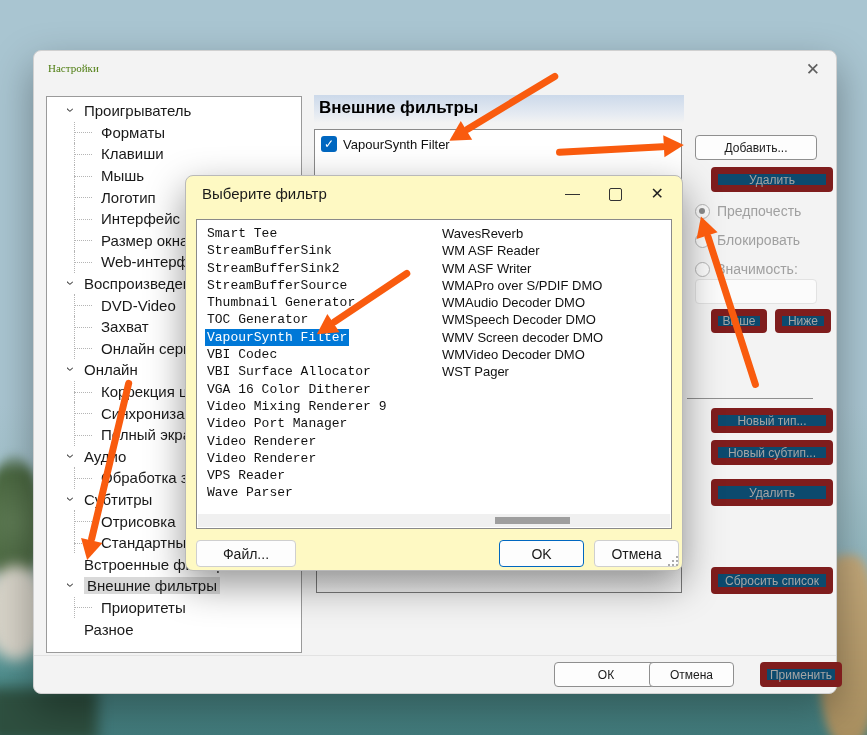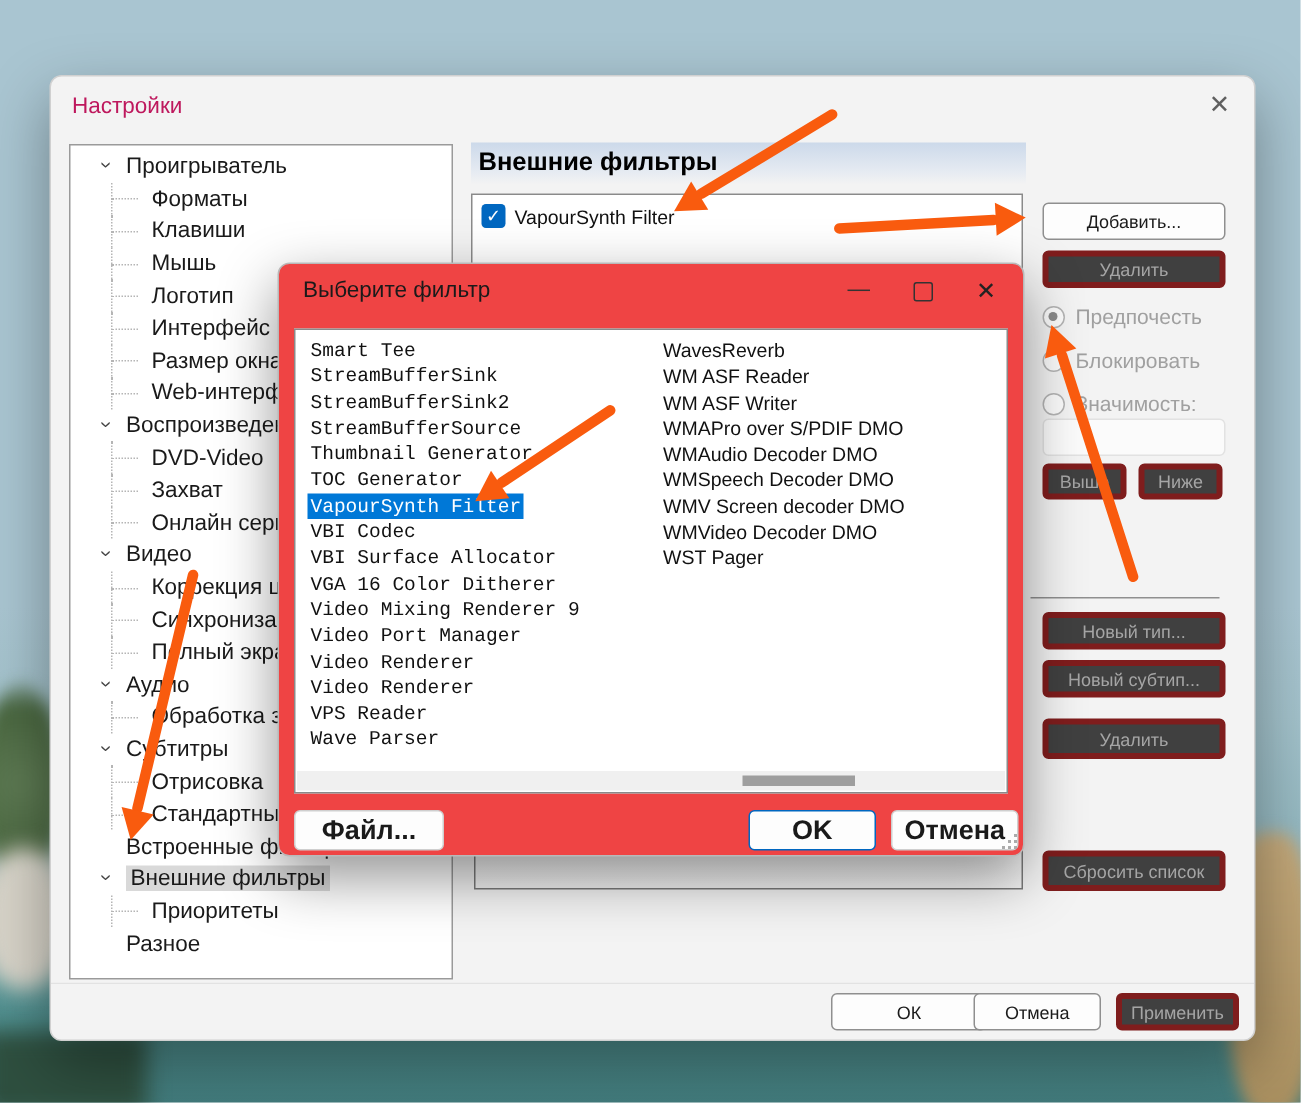--- a/index.html
+++ b/index.html
@@ -14,21 +14,21 @@
     background:radial-gradient(circle,#5e7b54 0%,#49663f 70%,transparent 100%);filter:blur(5px);}
   .wp-dune{left:-16px;top:565px;width:64px;height:95px;border-radius:50%;background:#d7d3c8;filter:blur(7px);}
   .wp-reeds{right:-10px;top:555px;width:58px;height:190px;border-radius:40%;
     background:linear-gradient(180deg,#c3a87a,#a98f5f);filter:blur(5px);}
   .wp-grass{left:-12px;bottom:-8px;width:110px;height:55px;background:#2e4f3f;filter:blur(7px);}
 
   
   .win{position:absolute;z-index:5;left:33px;top:50px;width:802px;height:642px;
     background:#f3f3f3;border:1px solid #d0d0d0;border-radius:8px;
     box-shadow:0 16px 40px rgba(0,0,0,.35);}
-  .win-title{position:absolute;left:14px;top:11px;font-size:15px;color:#be185d;}
+  .win-title{position:absolute;left:14px;top:11px;font-size:11px;color:#4d7c0f;font-family:Liberation Serif, serif;}
   .win-close{position:absolute;right:16px;top:8px;font-size:17px;color:#5f5f5f;cursor:default;}
 
   .tree{position:absolute;left:12px;top:45px;width:256px;height:557px;background:#fff;
     border:1px solid #9a9a9a;overflow:hidden;padding-top:3px;font-size:15px;color:#1a1a1a;box-sizing:border-box;padding-left:16px;}
   .tree-row{height:21.6px;display:flex;align-items:center;white-space:nowrap;position:relative;}
   .tree-row .chev{position:absolute;left:6px;top:3px;display:inline-block;transform:rotate(90deg);
     font-size:14px;color:#444;line-height:14px;}
   .tree-row.lvl0 .tlabel{margin-left:21px;}
   .tree-row.lvl1 .tlabel{margin-left:38px;}
   .tree-row.lvl1::before{content:'';position:absolute;left:11px;top:0;bottom:0;border-left:1px dotted #b5b5b5;}
@@ -42,53 +42,53 @@
     border:1px solid #8a8a8a;box-sizing:border-box;}
   .cbrow{display:flex;align-items:center;gap:6px;font-size:13px;color:#111;padding:6px 6px;}
   .checkbox{width:16px;height:16px;border-radius:3px;background:#0067c0;color:#fff;
     font-size:12px;line-height:16px;text-align:center;flex:0 0 16px;}
   .box2{position:absolute;left:282px;top:355px;width:366px;height:187px;border:1px solid #7a7a7a;
     background:linear-gradient(180deg,#ebebeb,#f4f4f4);box-sizing:border-box;}
 
   .btn{position:absolute;box-sizing:border-box;border-radius:4px;font-size:12px;
     display:flex;align-items:center;justify-content:center;cursor:default;}
   .btn.on{background:#fdfdfd;border:1px solid #8f8f8f;color:#1b1b1b;}
-  .btn.off{background:#404040;border:4px solid #7f1d1d;color:#a5a5a5;}
+  .btn.off{background:#0c4a6e;border:7px solid #7f1d1d;color:#a5a5a5;margin-left:16px;}
   .rcol{position:absolute;left:661px;top:0;width:122px;height:100%;}
   .rcol .w{width:122px;}
   .radio-row{position:absolute;display:flex;align-items:center;gap:7px;font-size:14px;color:#a0a0a0;}
   .radio{width:15px;height:15px;border-radius:50%;border:1.5px solid #b4b4b4;background:#fbfbfb;
     box-sizing:border-box;position:relative;flex:0 0 15px;}
   .radio.checked::after{content:'';position:absolute;left:3px;top:3px;width:6px;height:6px;border-radius:50%;background:#8b8b8b;}
   .merit-input{position:absolute;left:0;top:228px;width:122px;height:25px;box-sizing:border-box;
     border:1px solid #e2e2e2;border-radius:4px;background:#fbfbfb;}
   .rsep{position:absolute;left:653px;top:347px;width:126px;border-top:1px solid #8f8f8f;}
 
   .wfooter{position:absolute;left:0;right:0;bottom:0;height:37px;border-top:1px solid #e2e2e2;
     border-radius:0 0 8px 8px;}
 
   
   .dlg{position:absolute;z-index:20;left:185px;top:175px;width:498px;height:396px;
-    background:#ef4444;border:1px solid #b9b9b9;border-radius:8px;
+    background:#fef9c3;border:1px solid #b9b9b9;border-radius:8px;
     box-shadow:0 14px 38px rgba(0,0,0,.42);box-sizing:border-box;}
   .dlg-title{position:absolute;left:16px;top:9px;font-size:15px;color:#1a1a1a;}
   .dlg-min{position:absolute;right:102px;top:8px;color:#333;font-size:15px;}
   .dlg-max{position:absolute;right:60px;top:12px;width:11px;height:11px;border:1.5px solid #333;border-radius:2px;}
   .dlg-close{position:absolute;right:18px;top:8px;color:#222;font-size:16px;}
   .dlist{position:absolute;left:10px;top:43px;width:476px;height:310px;background:#fff;
     border:1px solid #8a8a8a;font-size:13px;color:#111;box-sizing:border-box;overflow:hidden;}
   .dcol{position:absolute;top:5px;line-height:17.3px;white-space:nowrap;}
   .dcol.c0{left:8px;font-family:Liberation Mono, monospace;} .dcol.c1{left:243px;}
   .fitem{width:max-content;padding:0 2px;}
   .fitem.fsel{background:#0078d7;color:#fff;}
   .hscroll{position:absolute;left:1px;right:1px;bottom:1px;height:13px;background:#f0f0f0;}
   .hthumb{position:absolute;left:63%;top:3px;width:75px;height:7px;background:#9e9e9e;}
   .dbtn{position:absolute;top:364px;height:27px;box-sizing:border-box;border-radius:4px;
-    background:#fdfdfd;border:1px solid #cfcfcf;color:#1a1a1a;font-size:18px;
-    display:flex;align-items:center;justify-content:center;font-weight:bold;}
+    background:#fdfdfd;border:1px solid #cfcfcf;color:#1a1a1a;font-size:14px;
+    display:flex;align-items:center;justify-content:center;}
   .dbtn.default{border:1.6px solid #0067c0;}
   .grip{position:absolute;right:3px;bottom:3px;width:12px;height:12px;}
   .grip i{position:absolute;left:1px;top:1px;width:2px;height:2px;
     box-shadow:8px 0 #ababab,4px 4px #ababab,8px 4px #ababab,0 8px #ababab,4px 8px #ababab,8px 8px #ababab;}
 
   
   .arrow{position:absolute;z-index:50;height:0;transform-origin:0 0;pointer-events:none;}
   .arrow .shaft{position:absolute;top:-3.5px;left:0;height:7px;border-radius:3.5px;background:#f95b0e;}
   .arrow .head{position:absolute;top:-11px;width:0;height:0;
     border-top:11px solid transparent;border-bottom:11px solid transparent;border-left:20px solid #f95b0e;}
@@ -139,21 +139,21 @@
         <span class="tlabel">DVD-Video</span>
       </div>
       <div class="tree-row lvl1">
         <span class="tlabel">Захват</span>
       </div>
       <div class="tree-row lvl1">
         <span class="tlabel">Онлайн сервисы</span>
       </div>
       <div class="tree-row lvl0">
         <span class="chev">›</span>
-        <span class="tlabel">Видео</span>
+        <span class="tlabel">Онлайн</span>
       </div>
       <div class="tree-row lvl1">
         <span class="tlabel">Коррекция цвета</span>
       </div>
       <div class="tree-row lvl1">
         <span class="tlabel">Синхронизация</span>
       </div>
       <div class="tree-row lvl1">
         <span class="tlabel">Полный экран</span>
       </div>

